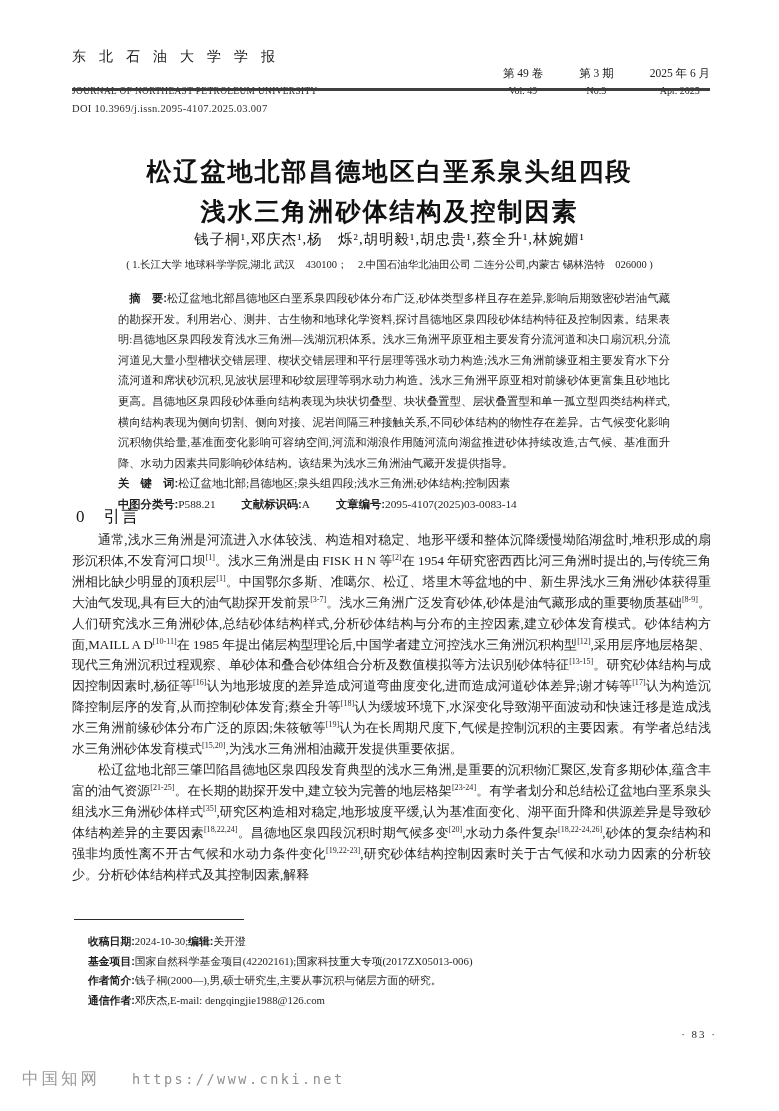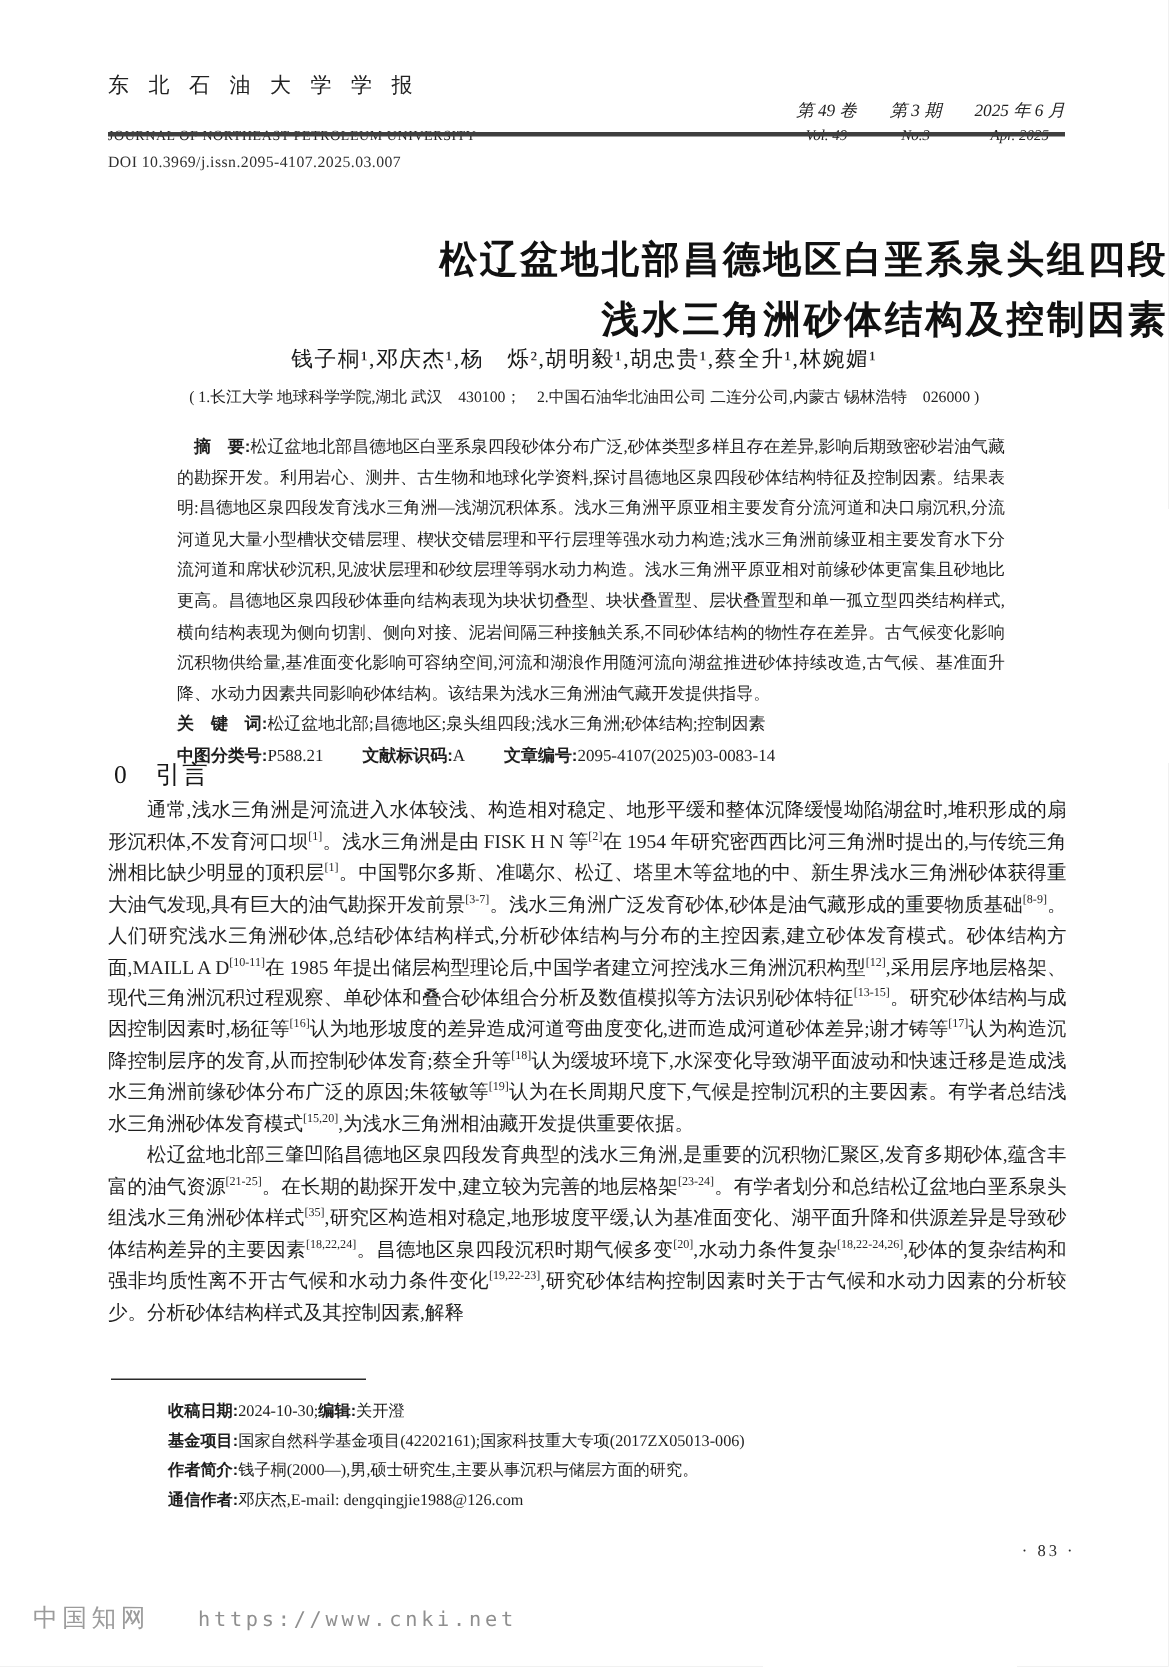--- a/index.html
+++ b/index.html
@@ -5,45 +5,45 @@
   html,body{margin:0;padding:0;background:#e8e8e8;}
   .page{
     position:relative;width:779px;height:1111px;background:#ffffff;
     font-family:"Liberation Serif","DejaVu Serif",serif;color:var(--text-color,#1f1f1f);
     overflow:hidden;margin:0 auto;
   }
   
   .jheader{position:absolute;left:72px;right:69px;top:48px;display:flex;justify-content:space-between;align-items:flex-end;}
   .jname-cn{font-size:14px;letter-spacing:13px;white-space:nowrap;color:#222;font-family:Liberation Serif, serif;}
   .jname-en{font-size:9.3px;letter-spacing:0.4px;margin-top:20px;color:#222;white-space:nowrap;}
-  .jh-right{display:flex;gap:22px;text-align:center;font-style:italic;}
+  .jh-right{display:flex;gap:36px;text-align:center;}
   .jh-col .cn{font-size:11.5px;white-space:nowrap;color:#222;}
   .jh-col .en{font-size:10px;margin-top:4px;white-space:nowrap;color:#222;}
   .header-rule{position:absolute;left:72px;right:69px;top:88px;height:3px;background:var(--rule-color,#3f3f3f);}
   .doi{position:absolute;left:72px;top:103px;font-size:10.5px;color:#2e2e2e;letter-spacing:0.3px;}
   
-  .title{position:absolute;left:0;right:0;top:137px;text-align:right;font-size:25px;font-weight:bold;line-height:40px;letter-spacing:2px;color:#111;}
+  .title{position:absolute;left:0;right:0;top:137px;text-align:center;font-size:25px;font-weight:bold;line-height:40px;letter-spacing:2px;color:#111;font-family:Liberation Mono, monospace;}
   .authors{position:absolute;left:0;right:0;top:230px;text-align:center;font-size:14.5px;letter-spacing:1px;color:#1a1a1a;}
   .affiliation{position:absolute;left:0;right:0;top:258px;text-align:center;font-size:10.5px;color:#222;}
   
   .abstract{position:absolute;left:118px;width:552px;top:288px;font-size:11.3px;line-height:20.6px;text-align:justify;color:#1f1f1f;}
   .abstract p{margin:0;}
   .abs-body{text-indent:1em;}
   .lbl{font-family:"Liberation Sans",sans-serif;font-weight:bold;}
   .kw-line{margin-top:0;}
   .clc-line{display:flex;gap:26px;flex-wrap:nowrap;}
   .clc-line span{white-space:nowrap;}
   sup{font-size:0.62em;line-height:0;}
   
   .sec-heading{position:absolute;left:72px;top:501px;font-size:17px;font-weight:normal;margin:4px;color:#161616;letter-spacing:1px;}
   .body-text{position:absolute;left:72px;width:639px;top:530px;max-height:382px;overflow:hidden;font-size:13px;line-height:20.9px;text-align:justify;color:#1f1f1f;}
   .body-text p{margin:0;text-indent:2em;}
   
   .fn-rule{position:absolute;left:74px;top:919px;width:170px;border-top:1.6px solid #2a2a2a;}
-  .footnotes{position:absolute;left:112px;right:60px;top:932px;font-size:10.8px;line-height:19.6px;color:#1f1f1f;}
+  .footnotes{position:absolute;left:88px;right:60px;top:932px;font-size:10.8px;line-height:19.6px;color:#1f1f1f;}
   .footnotes div{white-space:nowrap;}
   
   .pageno{position:absolute;right:62px;top:1028px;font-size:11px;color:#2a2a2a;letter-spacing:2px;}
   .wm{position:absolute;left:22px;top:1068px;color:var(--watermark-color,#9b9b9b);display:flex;align-items:baseline;gap:32px;}
   .wm-cn{font-size:16.5px;letter-spacing:3px;}
   .wm-url{font-family:"DejaVu Sans Mono","Liberation Mono",monospace;font-size:13.5px;letter-spacing:2.5px;color:#8f8f8f;}
 </style>
 </head>
 <body>
 

